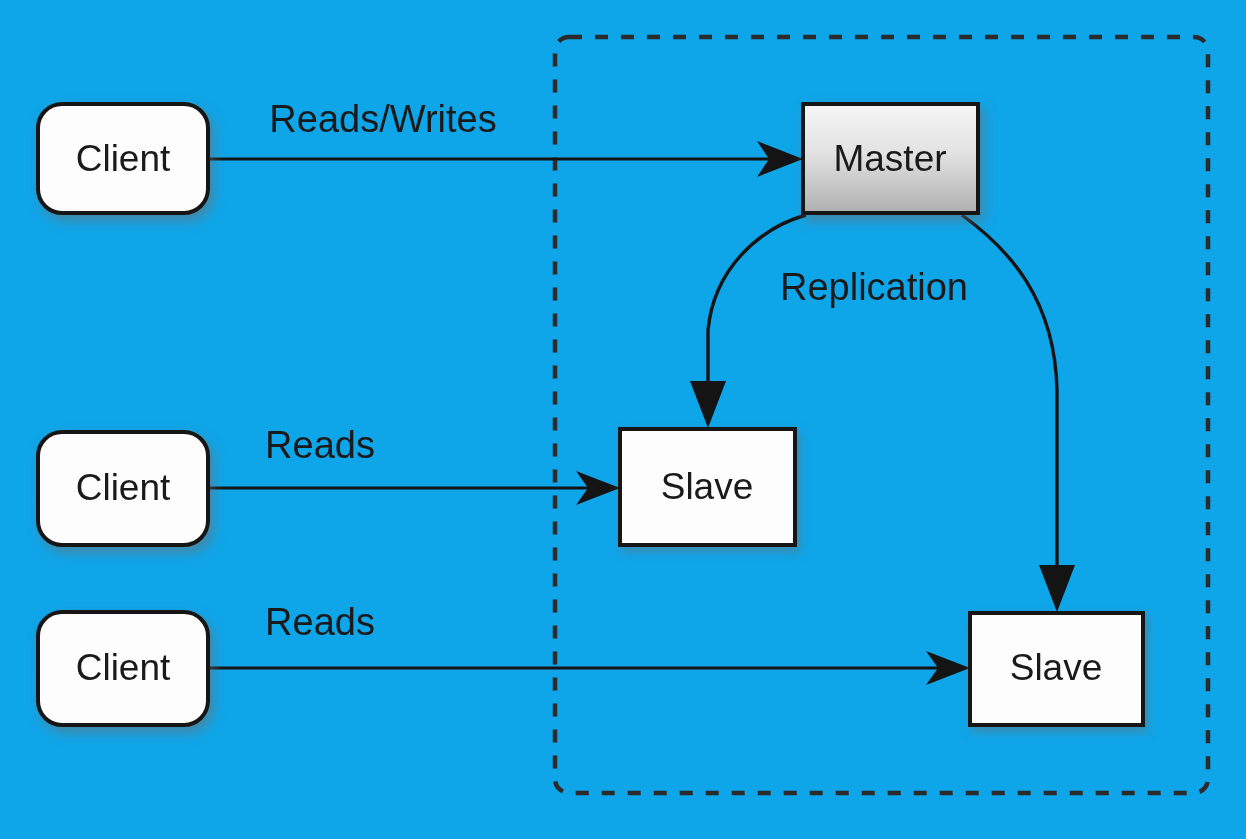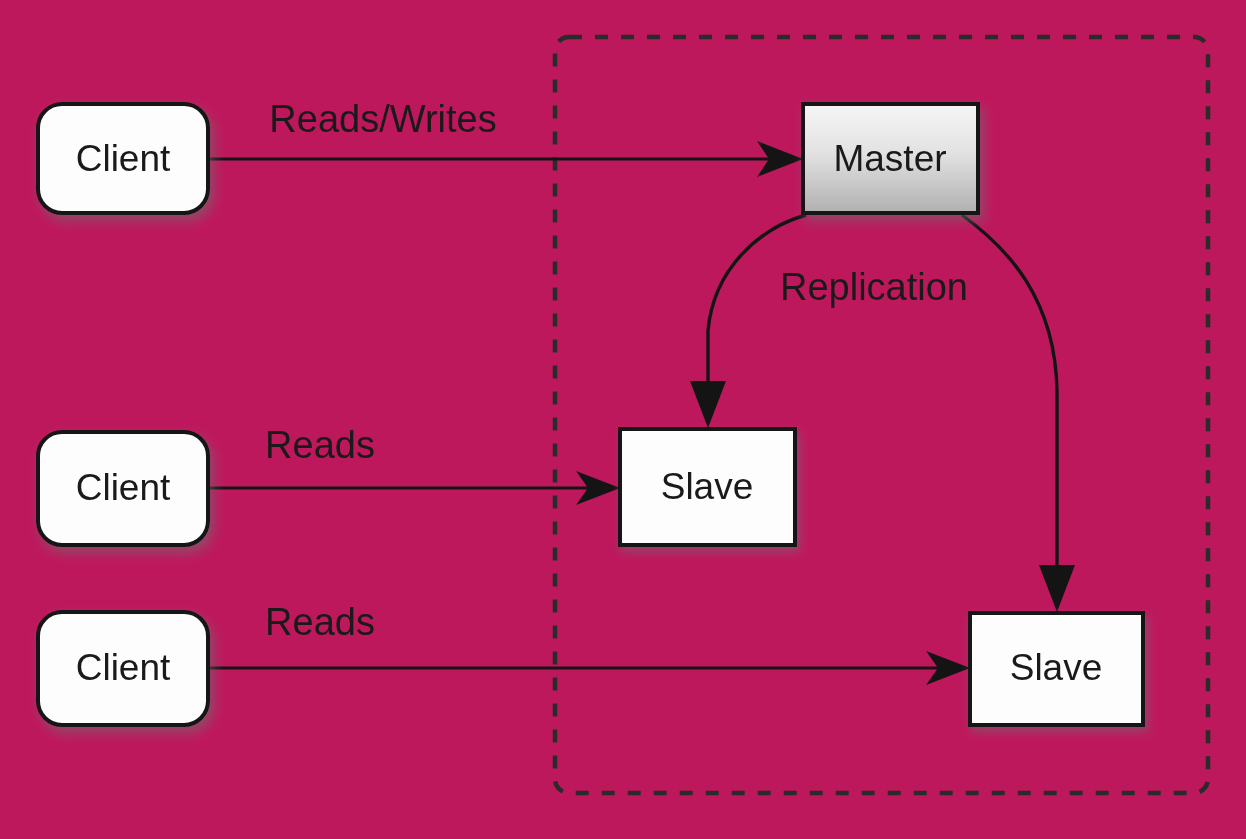--- a/index.html
+++ b/index.html
@@ -8,21 +8,21 @@
     padding: 0;
     background: #ffffff;
   }
   body {
     font-family: "Liberation Sans", sans-serif;
   }
   #diagram-root {
     position: relative;
     width: 1246px;
     height: 839px;
-    background: #be185d;
+    background: #0ea5e9;
     overflow: hidden;
   }
   svg.diagram-canvas {
     display: block;
     width: 1246px;
     height: 839px;
   }
   .node-label {
     font-family: "Liberation Sans", sans-serif;
     font-size: 37px;

